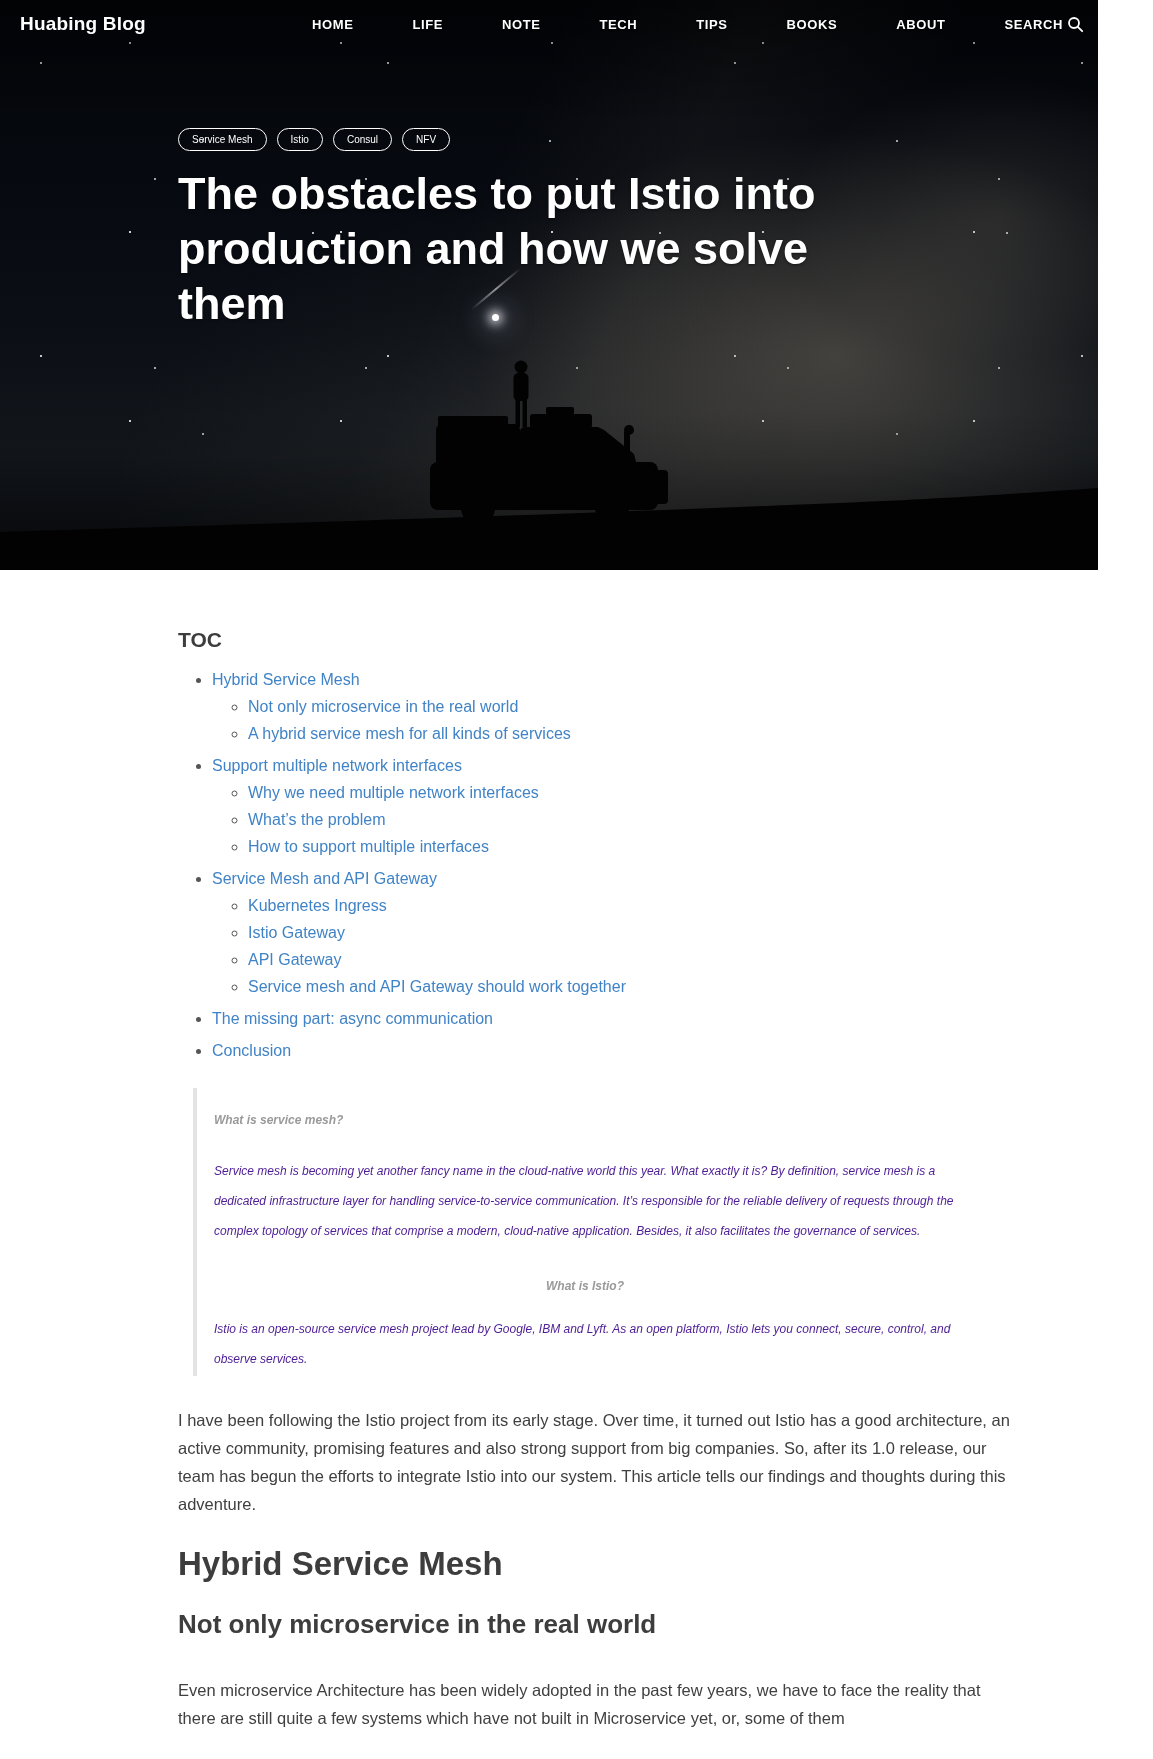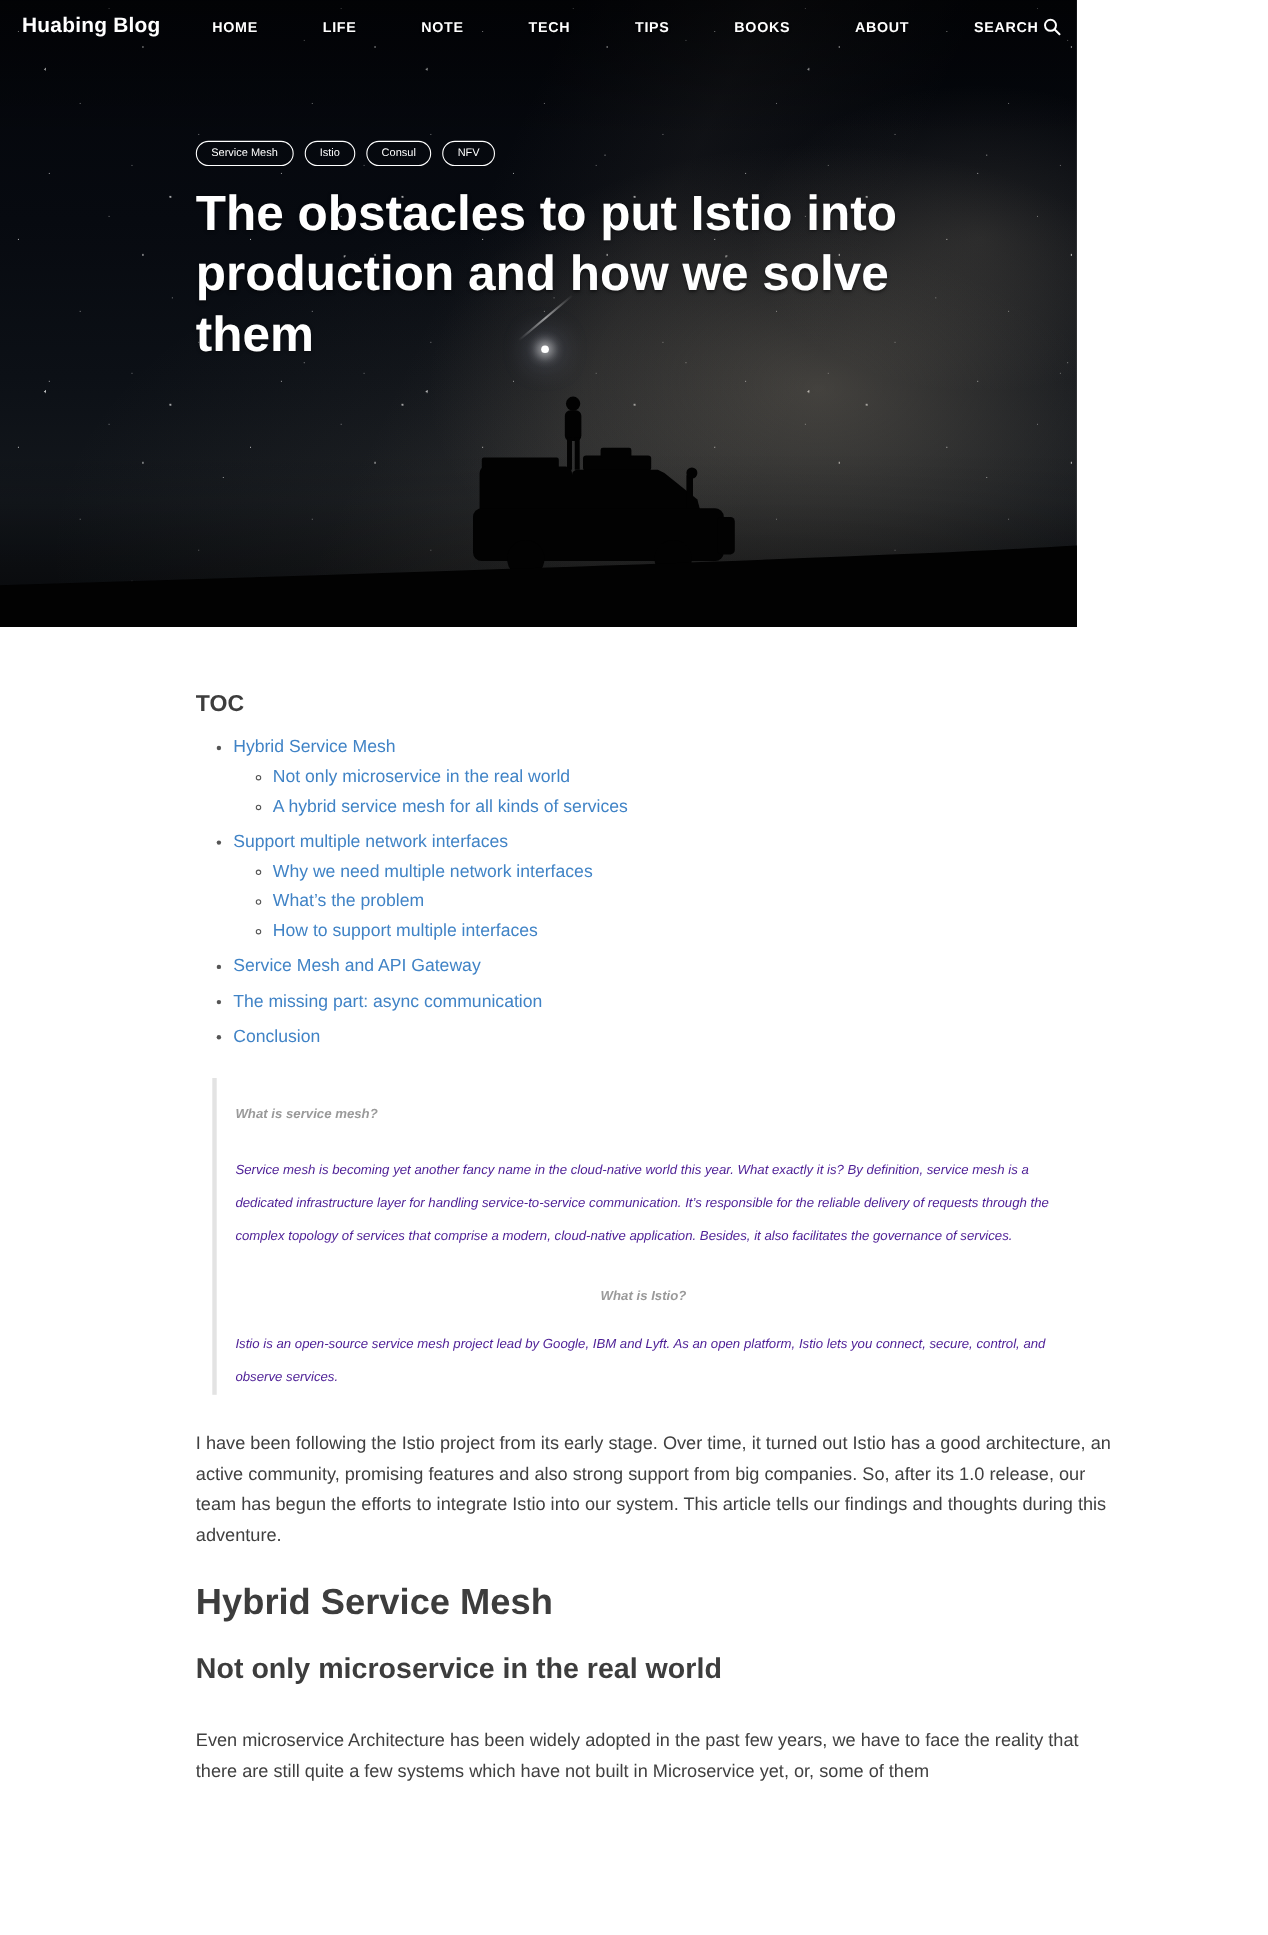--- a/index.html
+++ b/index.html
@@ -7,21 +7,21 @@
     margin: 0; padding: 0;
     width: 1153px; height: 1759px;
     overflow: hidden;
     background: #ffffff;
     font-family: "Liberation Sans", sans-serif;
   }
 
   
   .hero {
     position: relative;
-    width: 979px; height: 570px;
+    width: 1098px; height: 570px;
     background: linear-gradient(180deg, #03050a 0%, #070a10 35%, #0c1016 60%, #13171c 80%, #0a0c0f 100%);
     overflow: hidden;
   }
   .star-layer { position: absolute; inset: 0; background-repeat: repeat; }
   .stars-a {
     background-image:
       radial-gradient(1px 1px at 17px 29px, rgba(255,255,255,.85) 50%, transparent 51%),
       radial-gradient(1px 1px at 73px 94px, rgba(255,255,255,.55) 50%, transparent 51%),
       radial-gradient(1.5px 1.5px at 130px 43px, rgba(255,255,255,.9) 50%, transparent 51%),
       radial-gradient(1px 1px at 181px 122px, rgba(255,255,255,.5) 50%, transparent 51%),
@@ -222,20 +222,26 @@
       <li>
         <a href="#">Support multiple network interfaces</a>
         <ul>
           <li><a href="#">Why we need multiple network interfaces</a></li>
           <li><a href="#">What’s the problem</a></li>
           <li><a href="#">How to support multiple interfaces</a></li>
         </ul>
       </li>
       <li>
         <a href="#">Service Mesh and API Gateway</a>
+        <ul>
+          <li><a href="#">Kubernetes Ingress</a></li>
+          <li><a href="#">Istio Gateway</a></li>
+          <li><a href="#">API Gateway</a></li>
+          <li><a href="#">Service mesh and API Gateway should work together</a></li>
+        </ul>
       </li>
       <li><a href="#">The missing part: async communication</a></li>
       <li><a href="#">Conclusion</a></li>
     </ul>
   </nav>
 
   <blockquote class="quote">
     <p class="quote-heading">What is service mesh?</p>
     <p class="quote-text">Service mesh is becoming yet another fancy name in the cloud-native world this year. What exactly it is? By definition, service mesh is a dedicated infrastructure layer for handling service-to-service communication. It’s responsible for the reliable delivery of requests through the complex topology of services that comprise a modern, cloud-native application. Besides, it also facilitates the governance of services.</p>
     <p class="quote-heading second">What is Istio?</p>

